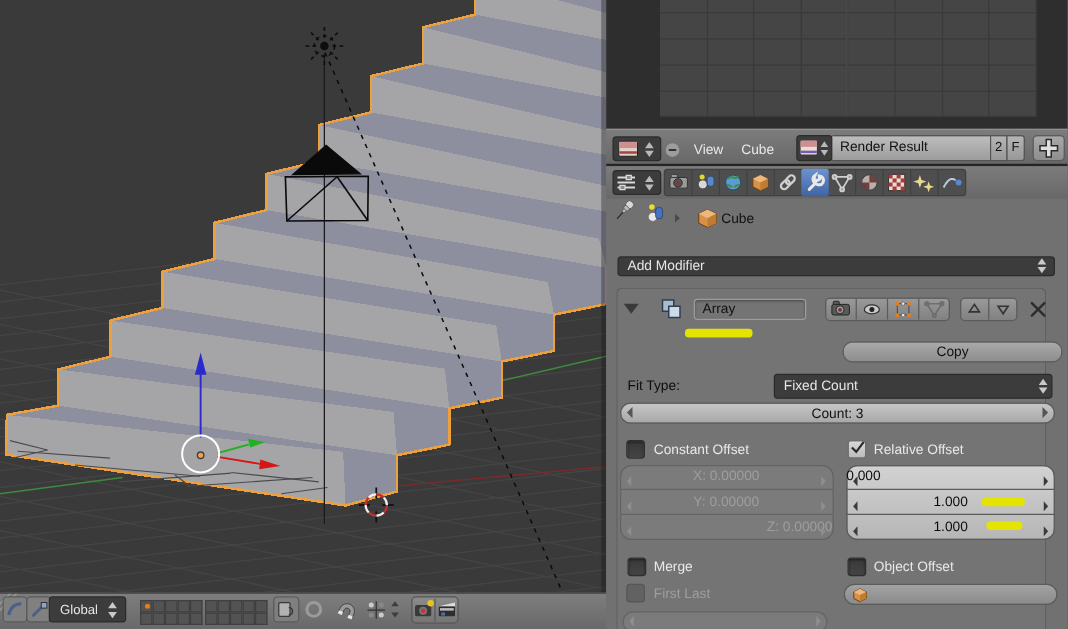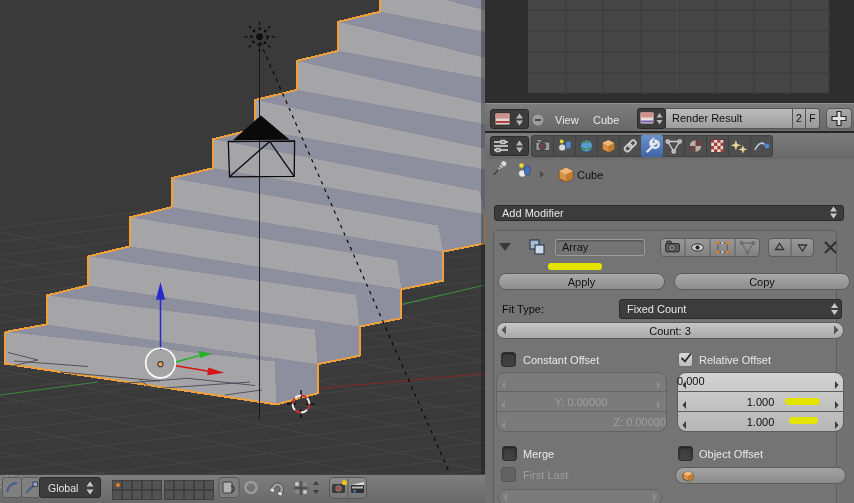--- a/index.html
+++ b/index.html
@@ -465,21 +465,20 @@
       <polygon points="7.5,11.5 11.5,5.5 15.5,11.5" fill="none" stroke="#333" stroke-width="1.3"></polygon>
       <polygon points="30.5,7 34.5,13 38.5,7" fill="none" stroke="#333" stroke-width="1.3"></polygon>
     </svg>
 <svg class="abs" style="left:337px;top:239px" width="17" height="17" viewBox="0 0 17 17">
       <g stroke="#2d2d2d" stroke-width="2" stroke-linecap="round">
         <line x1="3.5" y1="3.5" x2="13.5" y2="13.5"></line>
         <line x1="13.5" y1="3.5" x2="3.5" y2="13.5"></line>
       </g>
     </svg>
 <div class="abs" style="left:63px;top:263px;width:54px;height:6.5px;border-radius:3px;background:#e4e400"></div>
-<div class="abs lbtn" style="left:13px;top:272.5px;width:167px;height:17px;font-size:11px;text-align:center;line-height:16px;border-radius:8px">Apply</div>
 <div class="abs lbtn" style="left:189px;top:272.5px;width:176px;height:17px;font-size:11px;text-align:center;line-height:16px;border-radius:8px">Copy</div>
 <div class="abs btxt" style="left:17px;top:303px">Fit Type:</div>
 <div class="abs dbtn" style="left:134px;top:298.5px;width:223px;height:20px;font-size:11px;line-height:19px;padding-left:7px">Fixed Count</div>
 <svg class="abs" style="left:344px;top:301.5px" width="12" height="14" viewBox="0 0 12 14">
       <g fill="#c9c9c9">
         <polygon points="2,6 5.5,1 9,6"></polygon>
         <polygon points="2,8 5.5,13 9,8"></polygon>
       </g>
     </svg>
 <div class="abs" style="left:11px;top:321.5px;width:348px;height:17px;background:linear-gradient(#c6c6c6,#a8a8a8);border:1px solid #5c5c5c;border-radius:9px;color:#111;font-size:11px;text-align:center;line-height:16px">Count: 3</div>
@@ -490,20 +489,21 @@
 <div class="abs cb" style="left:16px;top:352px"></div>
 <div class="abs txt" style="left:38px;top:354px">Constant Offset</div>
 <div class="abs" style="left:193px;top:352px;width:15px;height:15px;border-radius:3px;background:linear-gradient(#d8d8d8,#bcbcbc);border:1px solid #6e6e6e"></div>
 <svg class="abs" style="left:193px;top:350px" width="17" height="17" viewBox="0 0 17 17">
       <path d="M 3.5 8 L 7 11.5 L 13 3.5" stroke="#2a2a2a" stroke-width="1.8" fill="none"></path>
     </svg>
 <div class="abs txt" style="left:214px;top:354px">Relative Offset</div>
 <div class="abs" style="left:10.5px;top:371.5px;width:171px;height:60px;background:#7b7b7b;border:1px solid #646464;border-radius:9px"></div>
 <div class="abs" style="left:10.5px;top:390.8px;width:171px;height:1px;background:#646464"></div>
 <div class="abs" style="left:10.5px;top:411.2px;width:171px;height:1px;background:#646464"></div>
+<div class="abs gtxt" style="left:11px;top:375px;width:170px;text-align:center">X: 0.00000</div>
 <div class="abs gtxt" style="left:11px;top:395.5px;width:170px;text-align:center">Y: 0.00000</div>
 <div class="abs gtxt" style="left:11px;top:416px;width:170px;text-align:right">Z: 0.00000</div>
 <svg class="abs" style="left:14px;top:372px" width="164" height="60" viewBox="0 0 164 60">
       <g fill="#8f8f8f">
 <polygon points="6,9 2.5,13 6,17"></polygon>
         <polygon points="158,9 161.5,13 158,17"></polygon>
 <polygon points="6,29 2.5,33 6,37"></polygon>
         <polygon points="158,29 161.5,33 158,37"></polygon>
 <polygon points="6,49 2.5,53 6,57"></polygon>
         <polygon points="158,49 161.5,53 158,57"></polygon>

